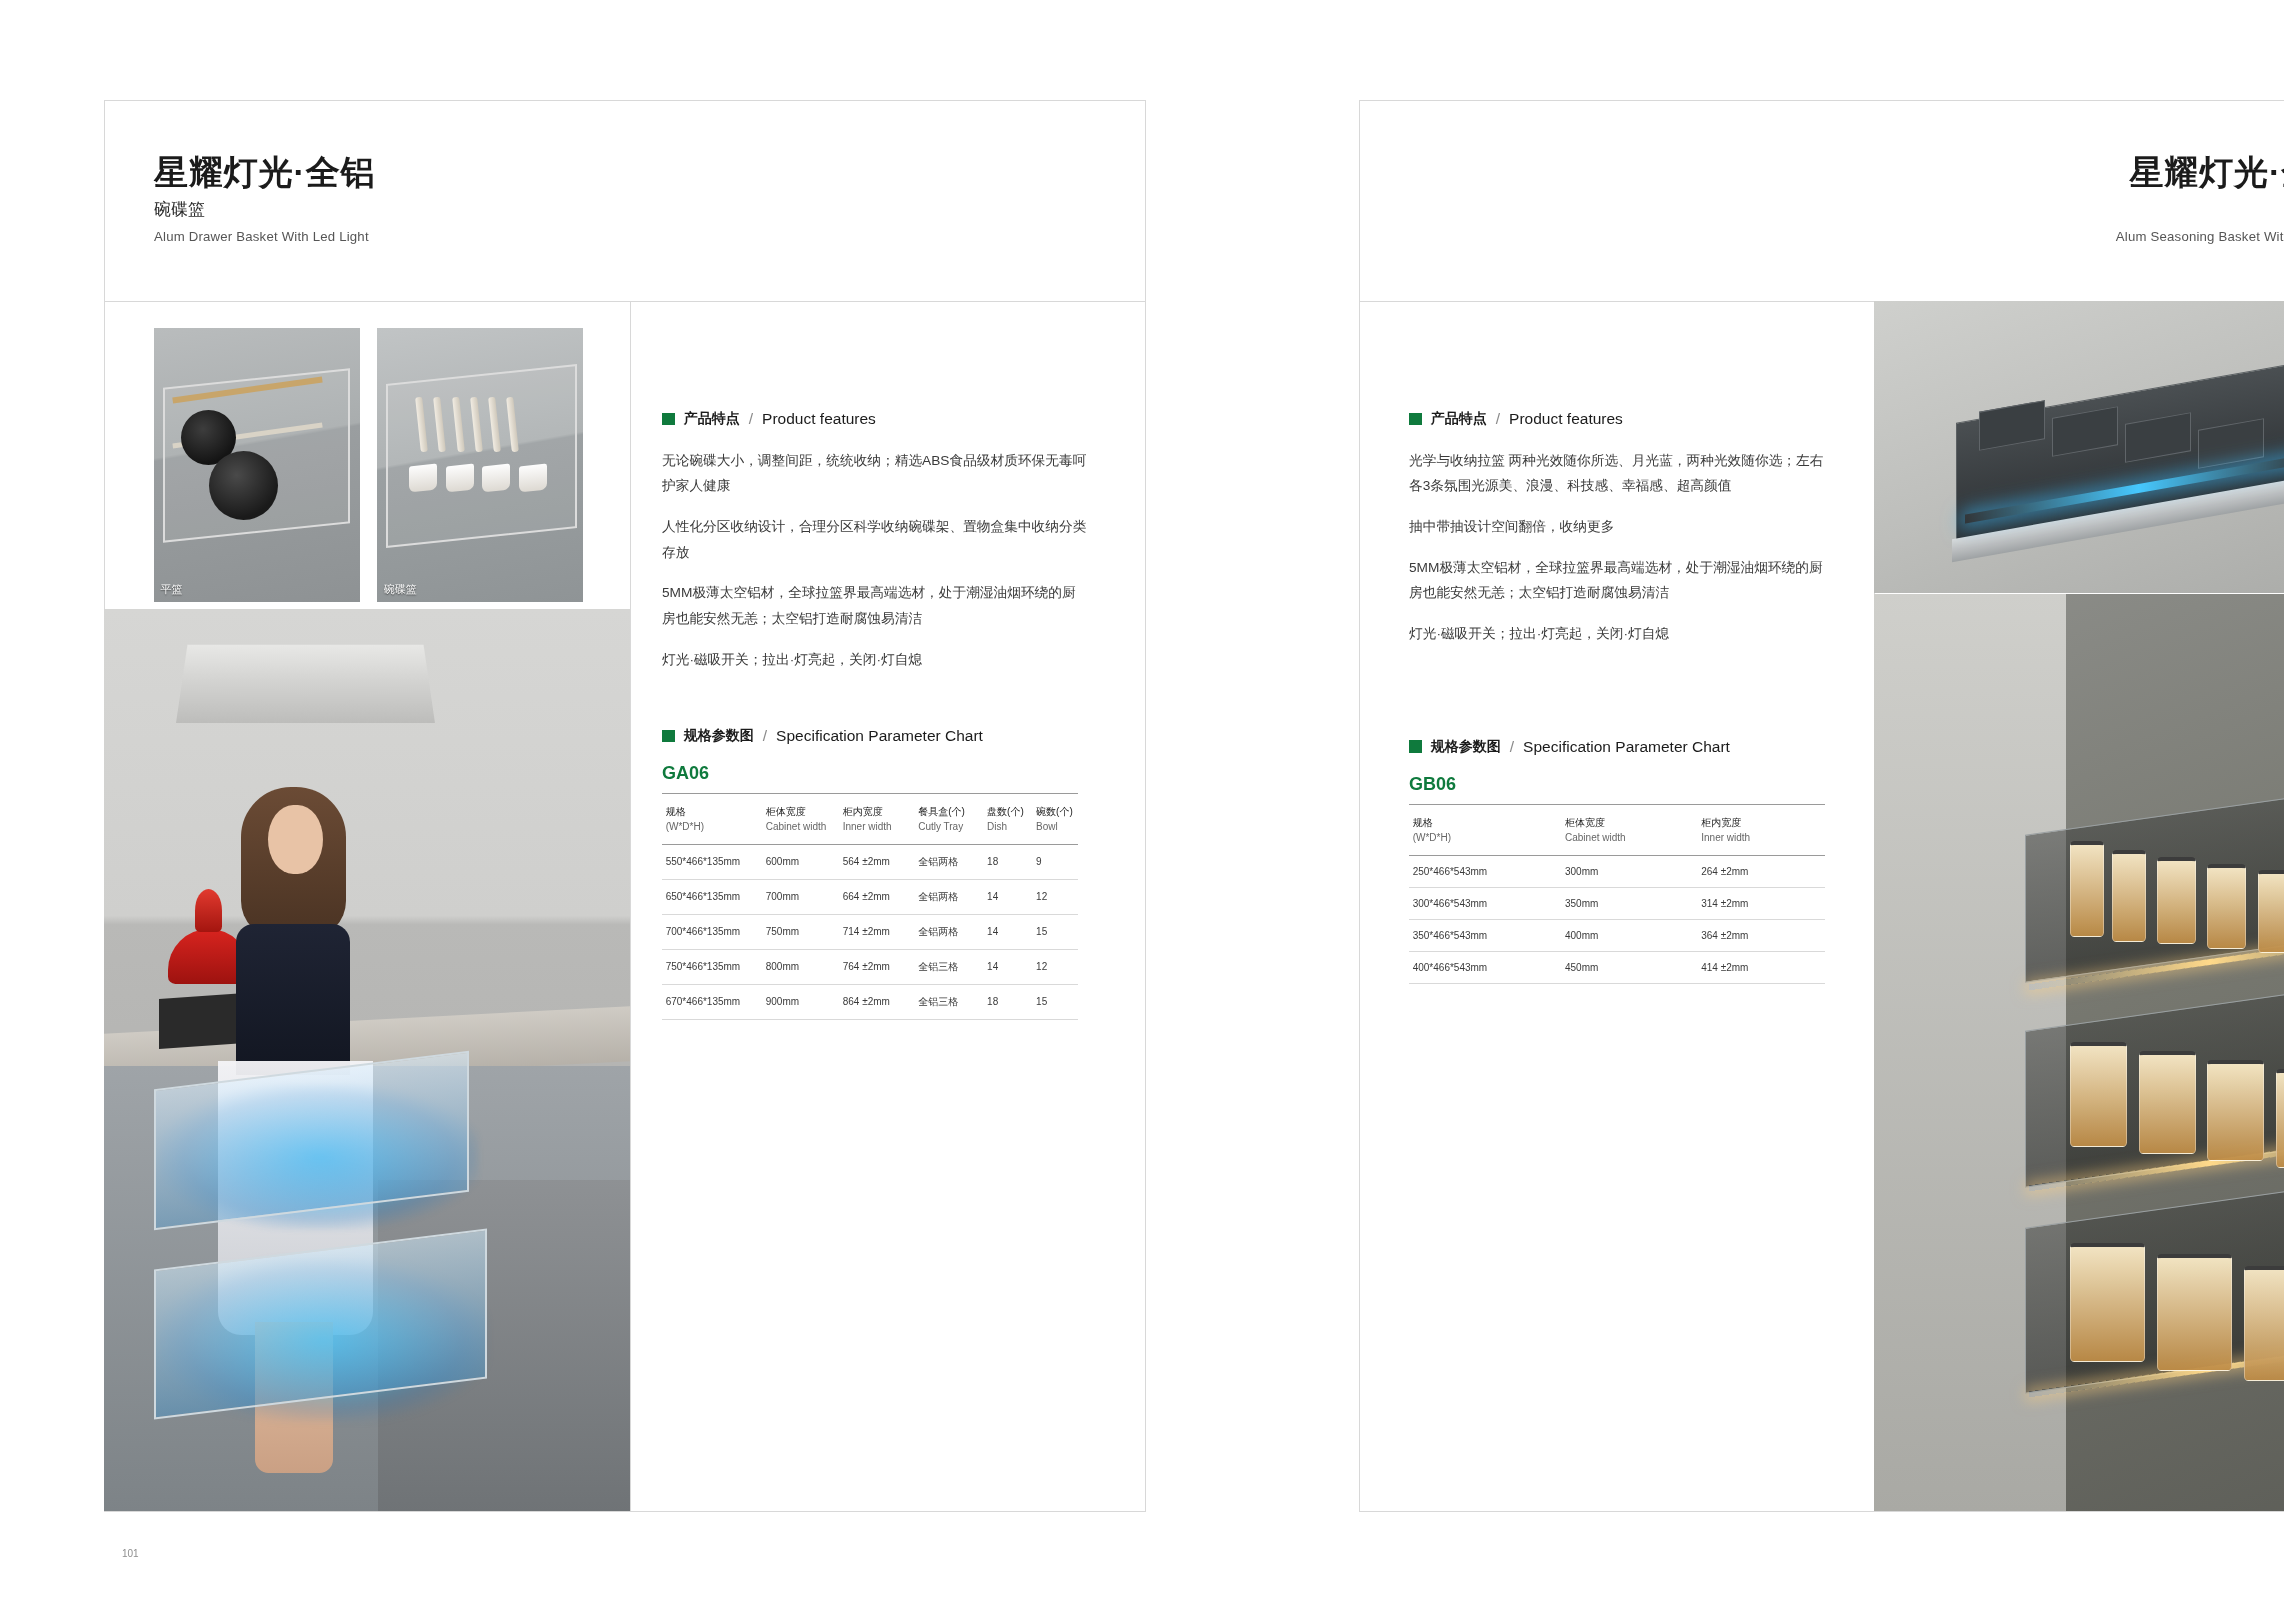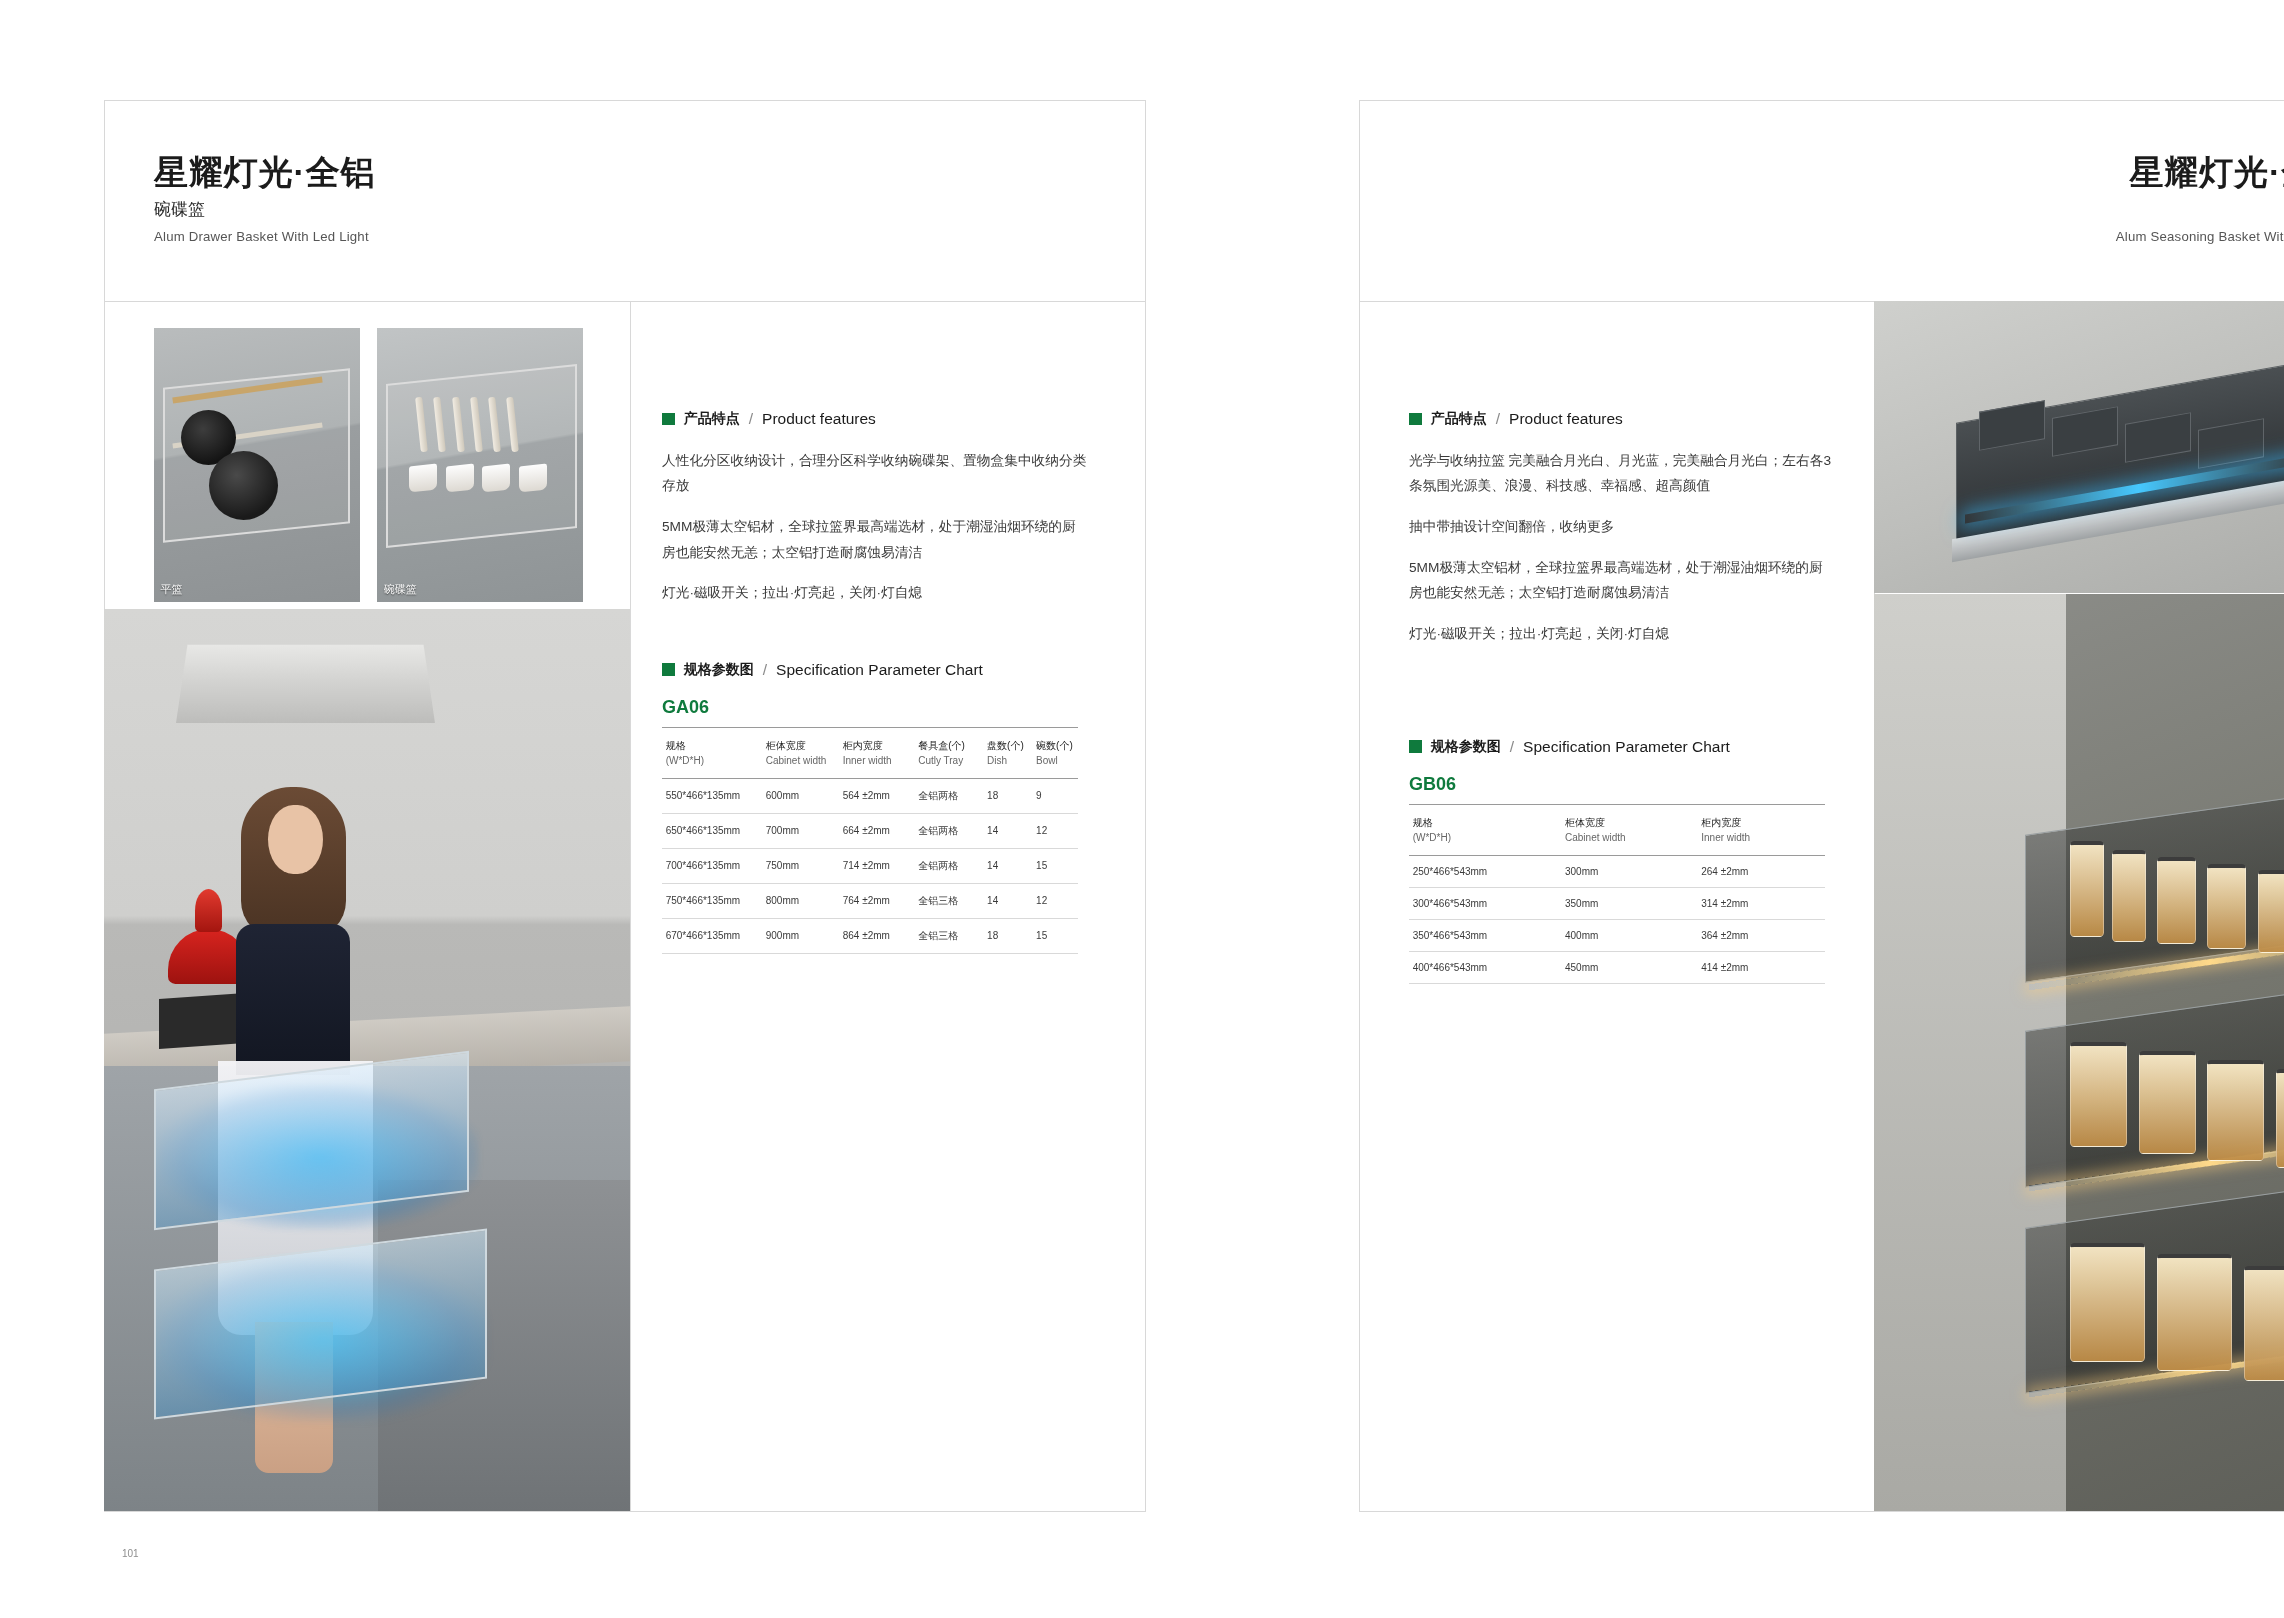--- a/index.html
+++ b/index.html
@@ -185,20 +185,21 @@
     <div class="content" style="padding:0 0 0 31px;">
       <div style="margin-top:109px;">
         <div class="sec-head">
           <span class="sq"></span>
           <span class="sec-cn">产品特点</span>
           <span class="sec-slash">/</span>
           <span class="sec-en">Product features</span>
         </div>
 
         <div class="features">
+          <p class="feat">无论碗碟大小，调整间距，统统收纳；精选ABS食品级材质环保无毒呵护家人健康</p>
           <p class="feat">人性化分区收纳设计，合理分区科学收纳碗碟架、置物盒集中收纳分类存放</p>
           <p class="feat">5MM极薄太空铝材，全球拉篮界最高端选材，处于潮湿油烟环绕的厨房也能安然无恙；太空铝打造耐腐蚀易清洁</p>
           <p class="feat">灯光·磁吸开关；拉出·灯亮起，关闭·灯自熄</p>
         </div>
 
         <div class="sec-head spec-title" style="margin-top:55px;">
           <span class="sq"></span>
           <span class="sec-cn">规格参数图</span>
           <span class="sec-slash">/</span>
           <span class="sec-en">Specification Parameter Chart</span>
@@ -332,21 +333,21 @@
     <div class="content" style="padding:0 0 0 50px;">
       <div style="margin-top:109px;">
         <div class="sec-head">
           <span class="sq"></span>
           <span class="sec-cn">产品特点</span>
           <span class="sec-slash">/</span>
           <span class="sec-en">Product features</span>
         </div>
 
         <div class="features">
-          <p class="feat">光学与收纳拉篮 完美融合月光白、月光蓝，完美融合月光白；左右各3条氛围光源美、浪漫、科技感、幸福感、超高颜值</p>
+          <p class="feat">光学与收纳拉篮 两种光效随你所选、月光蓝，两种光效随你选；左右各3条氛围光源美、浪漫、科技感、幸福感、超高颜值</p>
           <p class="feat">抽中带抽设计空间翻倍，收纳更多</p>
           <p class="feat">5MM极薄太空铝材，全球拉篮界最高端选材，处于潮湿油烟环绕的厨房也能安然无恙；太空铝打造耐腐蚀易清洁</p>
           <p class="feat">灯光·磁吸开关；拉出·灯亮起，关闭·灯自熄</p>
         </div>
 
         <div class="sec-head spec-title" style="margin-top:91px;">
           <span class="sq"></span>
           <span class="sec-cn">规格参数图</span>
           <span class="sec-slash">/</span>
           <span class="sec-en">Specification Parameter Chart</span>

